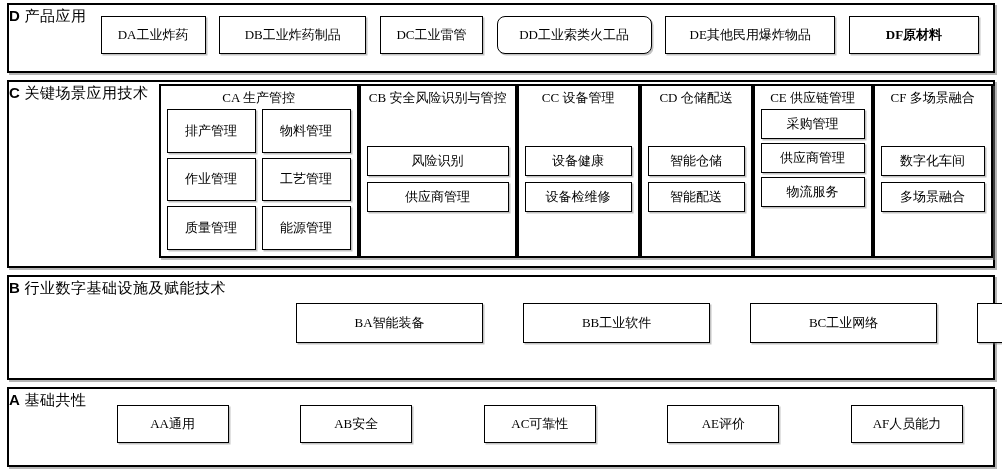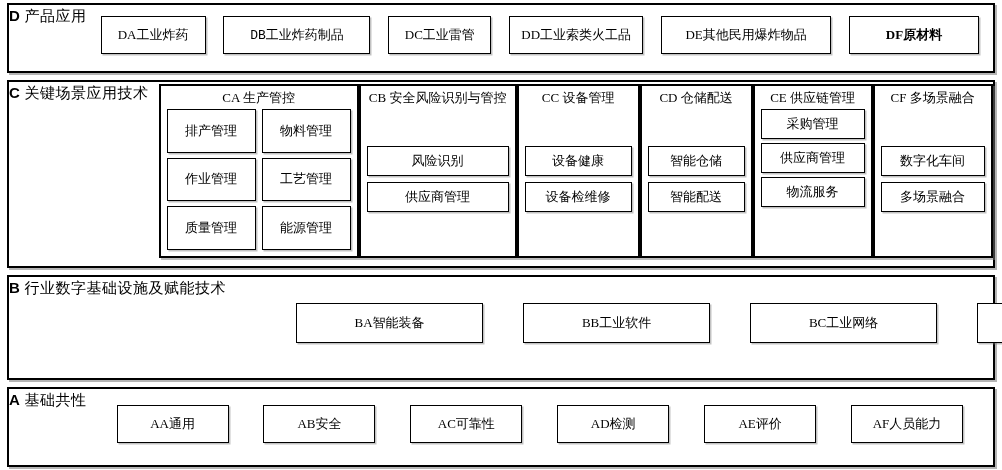--- a/index.html
+++ b/index.html
@@ -159,27 +159,27 @@
 
   <div class="band band-d">
     <div class="band-title">
       <span class="code">D</span>
       <span>产品应用</span>
     </div>
     <div class="d-row">
       <div class="d-box" style="width: 105px;">
           <span>DA工业炸药</span>
         </div>
-      <div class="d-box" style="width: 147px; font-family: Liberation Mono, monospace;">
+      <div class="d-box" style="width: 147px;">
           <span>DB工业炸药制品</span>
         </div>
       <div class="d-box" style="width: 103px;">
           <span>DC工业雷管</span>
         </div>
-      <div class="d-box" style="width: 134px;">
+      <div class="d-box" style="width: 155px; border-radius: 8px;">
           <span>DD工业索类火工品</span>
         </div>
       <div class="d-box" style="width: 170px;">
           <span>DE其他民用爆炸物品</span>
         </div>
       <div class="d-box" style="width: 130px; font-weight: bold;">
           <span>DF原材料</span>
         </div>
     </div>
   </div>
@@ -311,23 +311,20 @@
       <div class="a-box">
           <span>AA通用</span>
         </div>
       <div class="a-box">
           <span>AB安全</span>
         </div>
       <div class="a-box">
           <span>AC可靠性</span>
         </div>
       <div class="a-box">
-          <span>AD检测</span>
-        </div>
-      <div class="a-box">
           <span>AE评价</span>
         </div>
       <div class="a-box">
           <span>AF人员能力</span>
         </div>
     </div>
   </div>
 
 </div>
 

